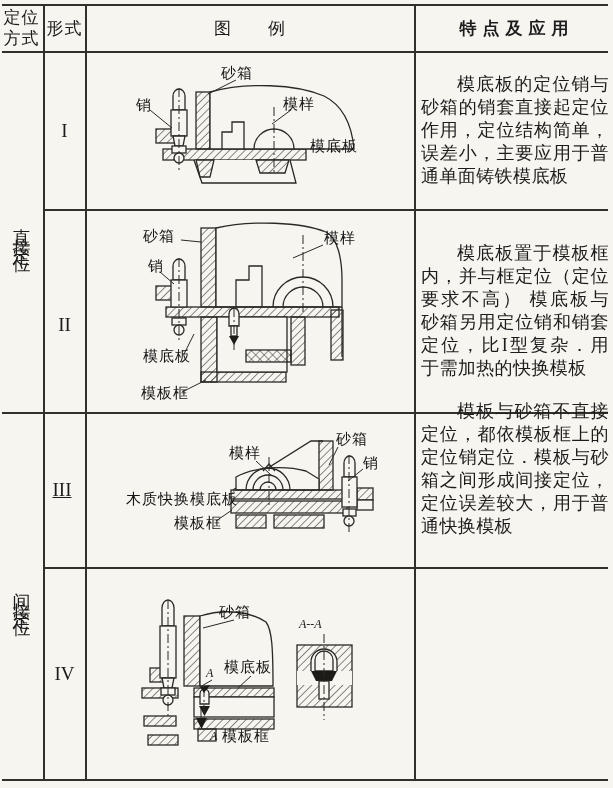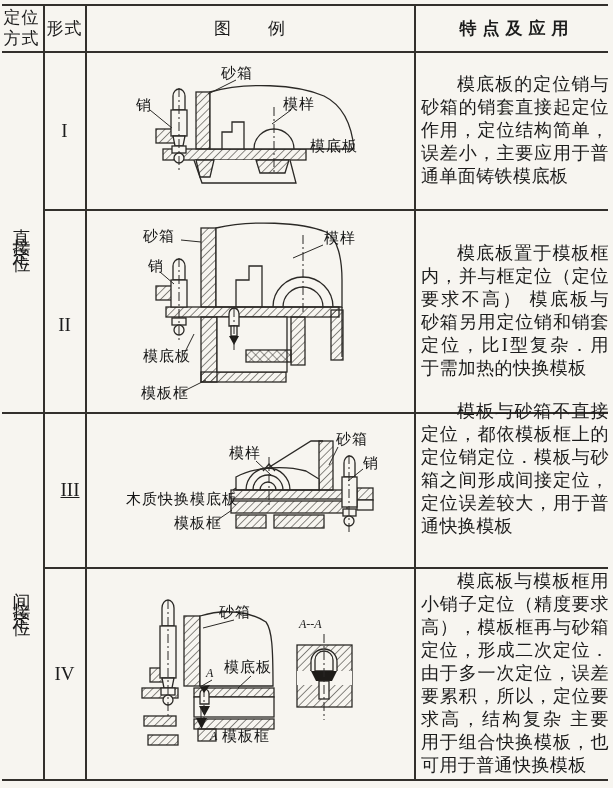--- a/index.html
+++ b/index.html
@@ -88,39 +88,36 @@
     <div class="group-label">间接定位</div>
   </div>
 
   
   <div class="cell form-label" style="left:44px;top:52px;width:41px;height:157px;">
     <span>I</span>
   </div>
   <div class="cell form-label" style="left:44px;top:224px;width:41px;height:202px;">
     <span>II</span>
   </div>
-  <div class="cell form-label" style="left:52px;top:413px;width:36px;height:154px;text-decoration:underline;">
+  <div class="cell form-label" style="left:44px;top:413px;width:36px;height:154px;text-decoration:underline;">
     <span>III</span>
   </div>
   <div class="cell form-label" style="left:44px;top:568px;width:41px;height:211px;">
     <span>IV</span>
   </div>
 
   
   <div class="cell desc" style="left:415px;top:52px;width:198px;height:157px;">
     <p>模底板的定位销与砂箱的销套直接起定位作用，定位结构简单，误差小，主要应用于普通单面铸铁模底板</p>
   </div>
   <div class="cell desc" style="left:415px;top:210px;width:198px;height:202px;">
     <p>模底板置于模板框内，并与框定位（定位要求不高） 模底板与砂箱另用定位销和销套定位，比I型复杂．用于需加热的快换模板</p>
   </div>
   <div class="cell desc" style="left:415px;top:413px;width:198px;height:112px;">
     <p>模板与砂箱不直接定位，都依模板框上的定位销定位．模板与砂箱之间形成间接定位，定位误差较大，用于普通快换模板</p>
-  </div>
-  <div class="cell desc" style="left:415px;top:568px;width:198px;height:211px;">
-    <p>模底板与模板框用小销子定位（精度要求高），模板框再与砂箱定位，形成二次定位．由于多一次定位，误差要累积，所以，定位要求高，结构复杂 主要用于组合快换模板，也可用于普通快换模板</p>
   </div>
 
   
   <div class="diagram" style="left:86px;top:52px;width:328px;height:157px;">
     <svg width="328" height="157" viewBox="0 0 328 157">
       <g stroke="#2b2926" stroke-width="1.3" fill="none">
 
         <rect x="77" y="97" width="143" height="11" fill="url(#hatch)"></rect>
 
         <path d="M108,108 L116,131 L210,131 L204,108" fill="#f7f5f0"></path>

